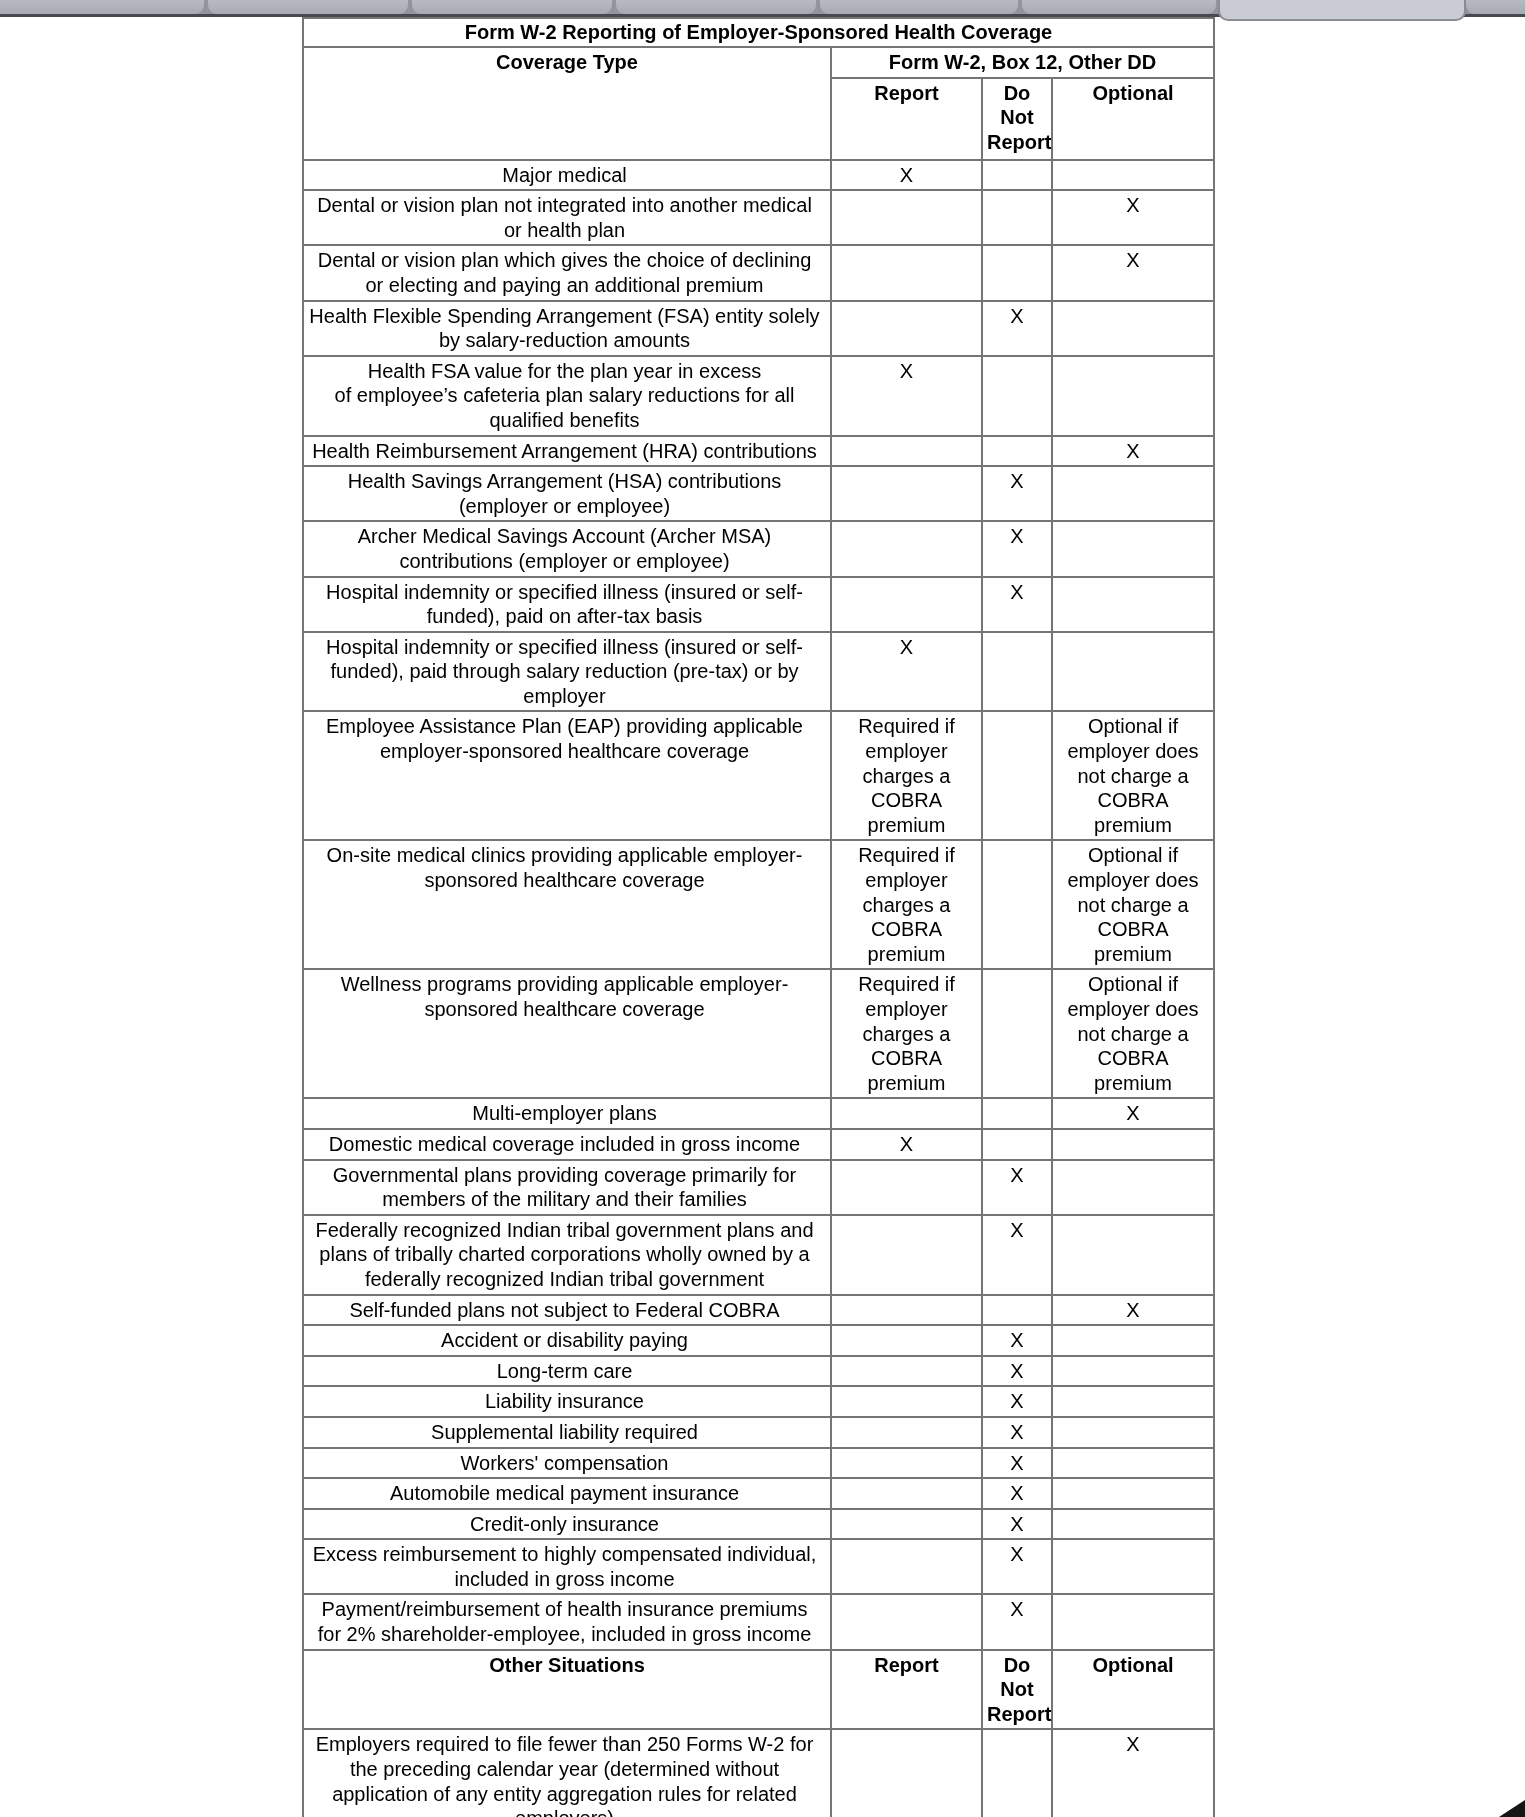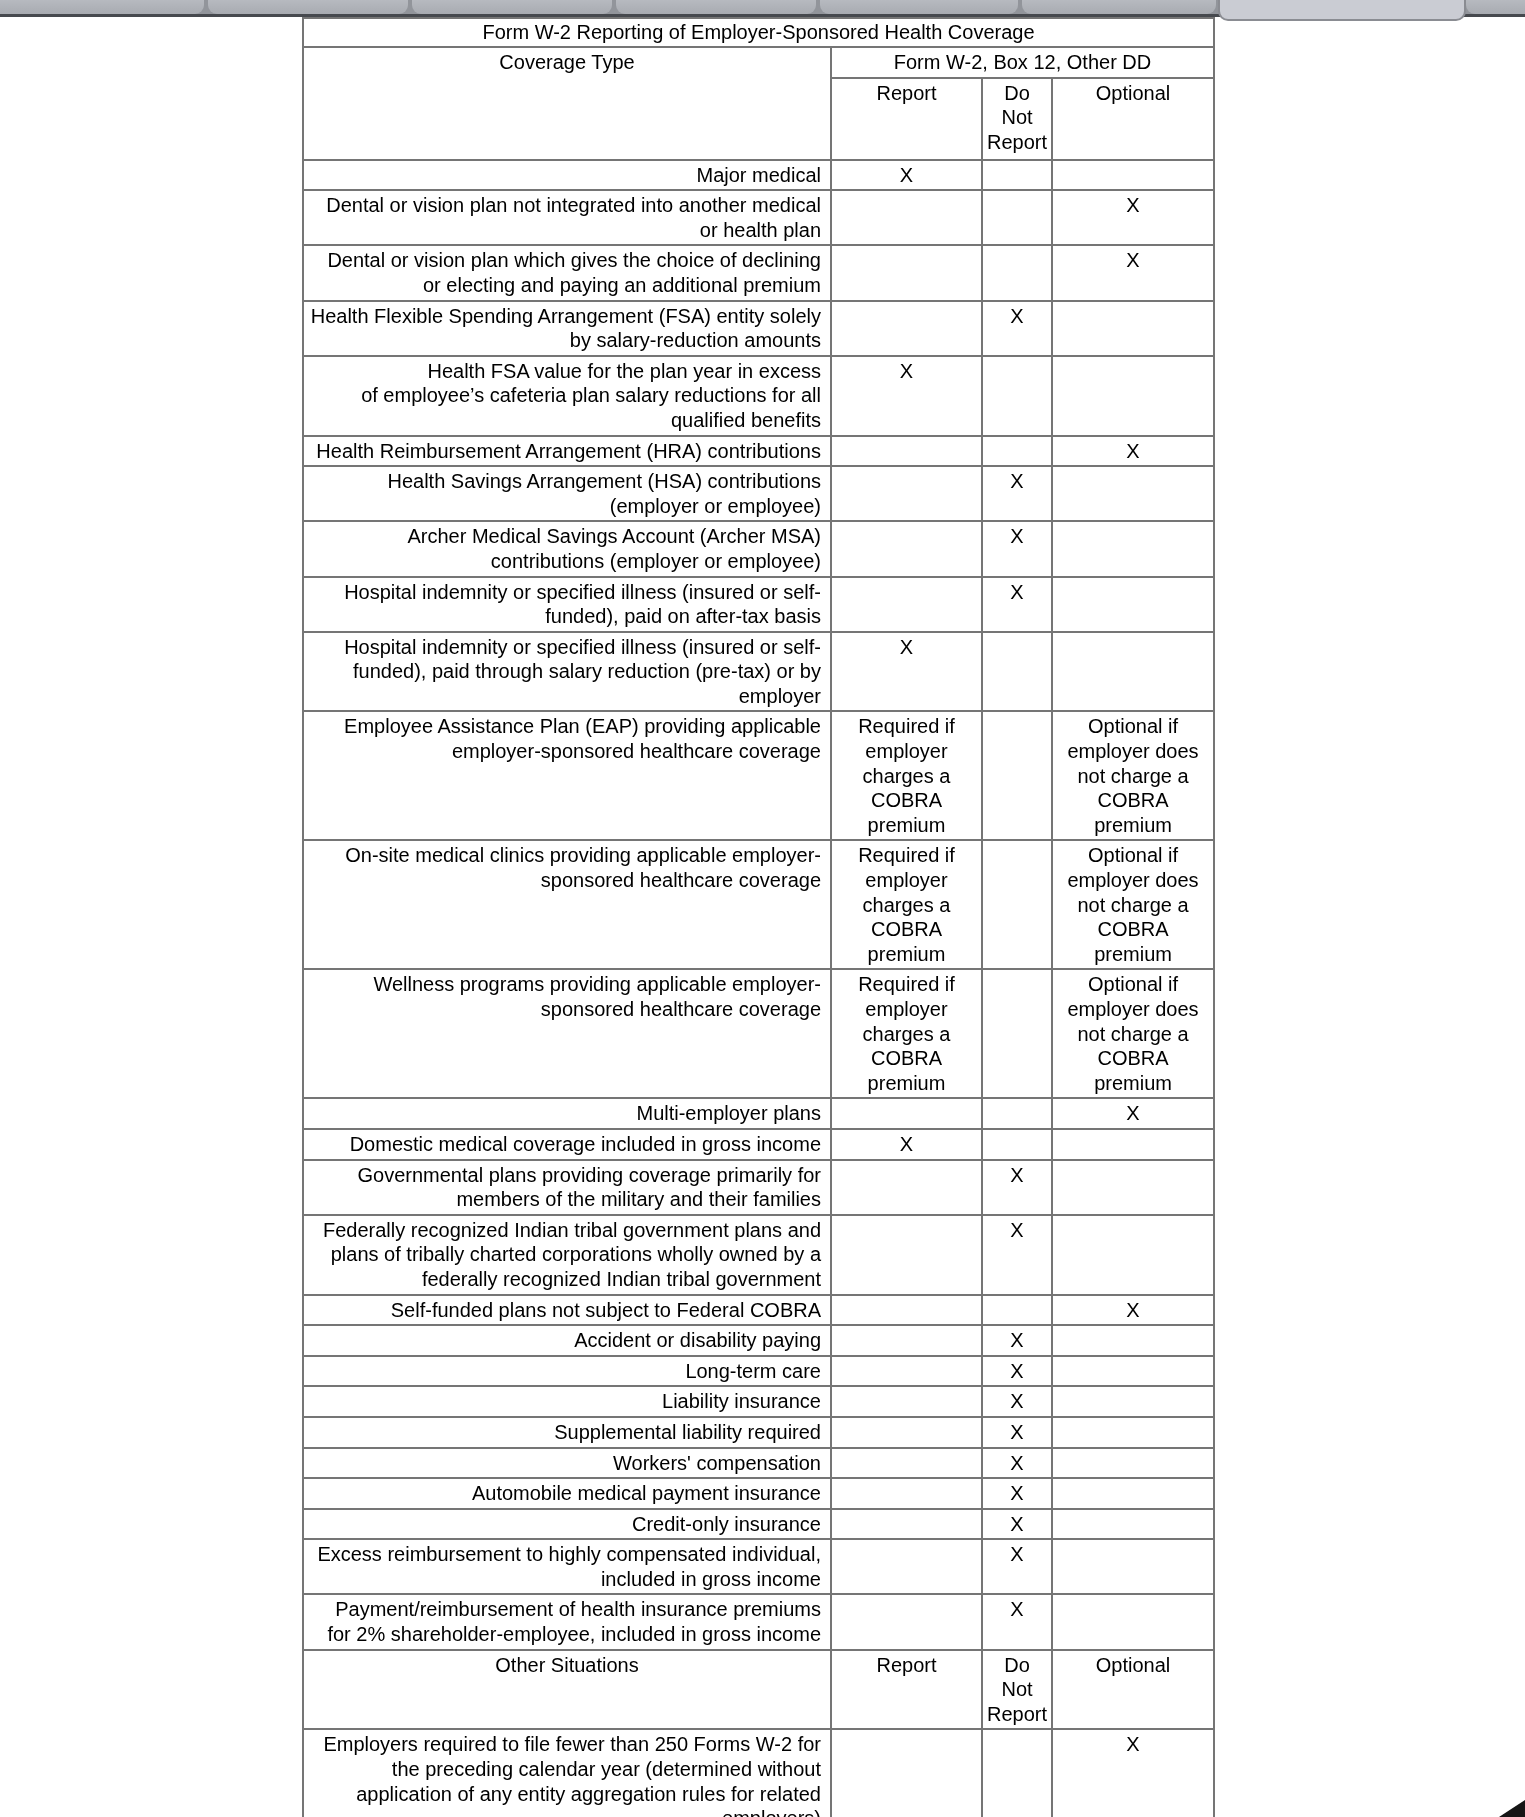--- a/index.html
+++ b/index.html
@@ -16,24 +16,24 @@
   .t0{left:-10px;width:214px;} .t1{left:208px;width:200px;} .t2{left:412px;width:200px;}
   .t3{left:616px;width:200px;} .t4{left:820px;width:198px;} .t5{left:1022px;width:194px;}
   .t6{left:1218px;width:244px;} .t7{left:1466px;width:70px;}
 
   
   .doc{position:absolute;left:302px;top:17px;}
   table{border-collapse:collapse;table-layout:fixed;width:911px;background:#fff;}
   col.cc1{width:528px;} col.cc2{width:151px;} col.cc3{width:70px;} col.cc4{width:162px;}
   th,td{border:2px solid #757575;vertical-align:top;color:#000;
         font-size:20px;line-height:24.6px;padding:2px 4px;}
-  th{font-weight:normal;text-align:center;}
+  th{font-weight:bold;text-align:center;}
   .title-cell{line-height:24px;padding:1px 2px 2px;}
   .subhead th{height:76px;}
-  td.c1{text-align:right;padding:2px 9px 2px 4px;white-space:pre-wrap;}
+  td.c1{text-align:center;padding:2px 9px 2px 4px;white-space:pre-wrap;}
   td.mark{text-align:center;}
   th.sec{text-align:center;border-radius:23px;}
   .stack{word-spacing:40px;}
 
   
   .corner{position:absolute;right:0;bottom:0;width:0;height:0;border-style:solid;
           border-width:0 0 17px 26px;border-color:transparent transparent #151515 transparent;}
 </style>
 </head>
 <body>

